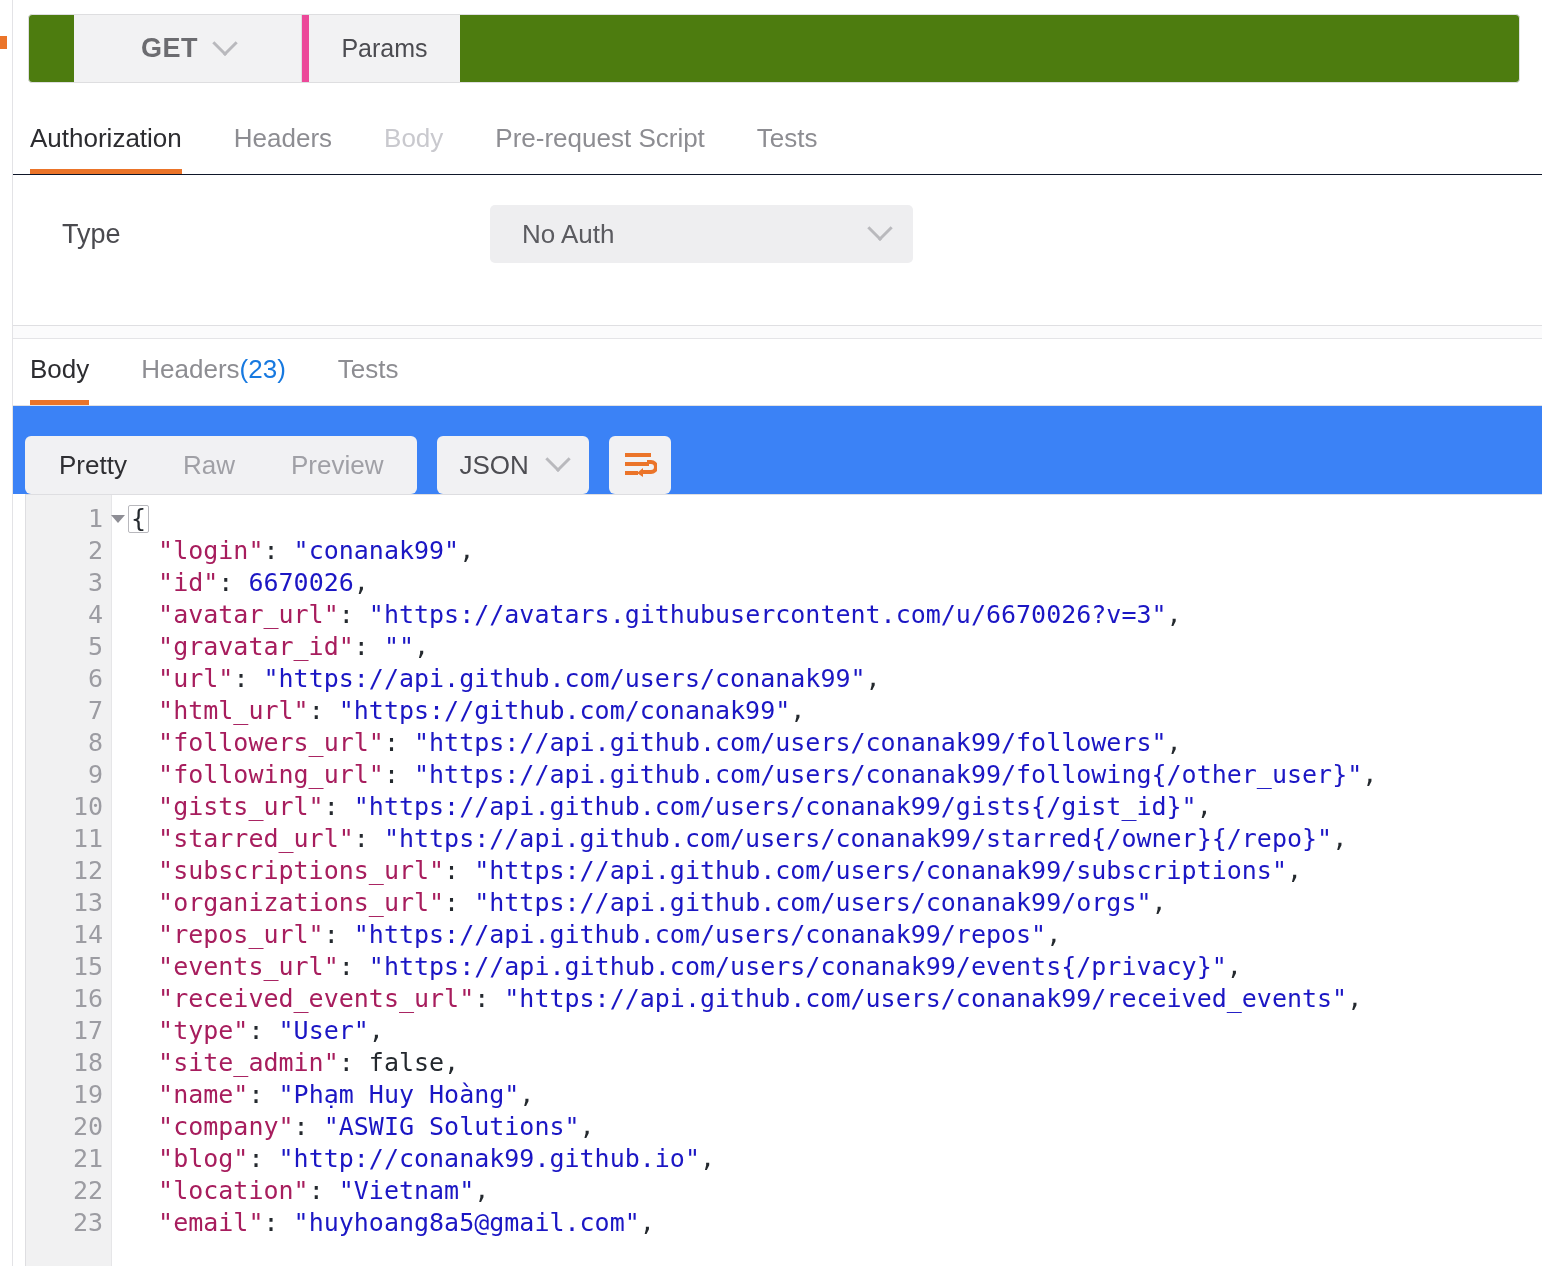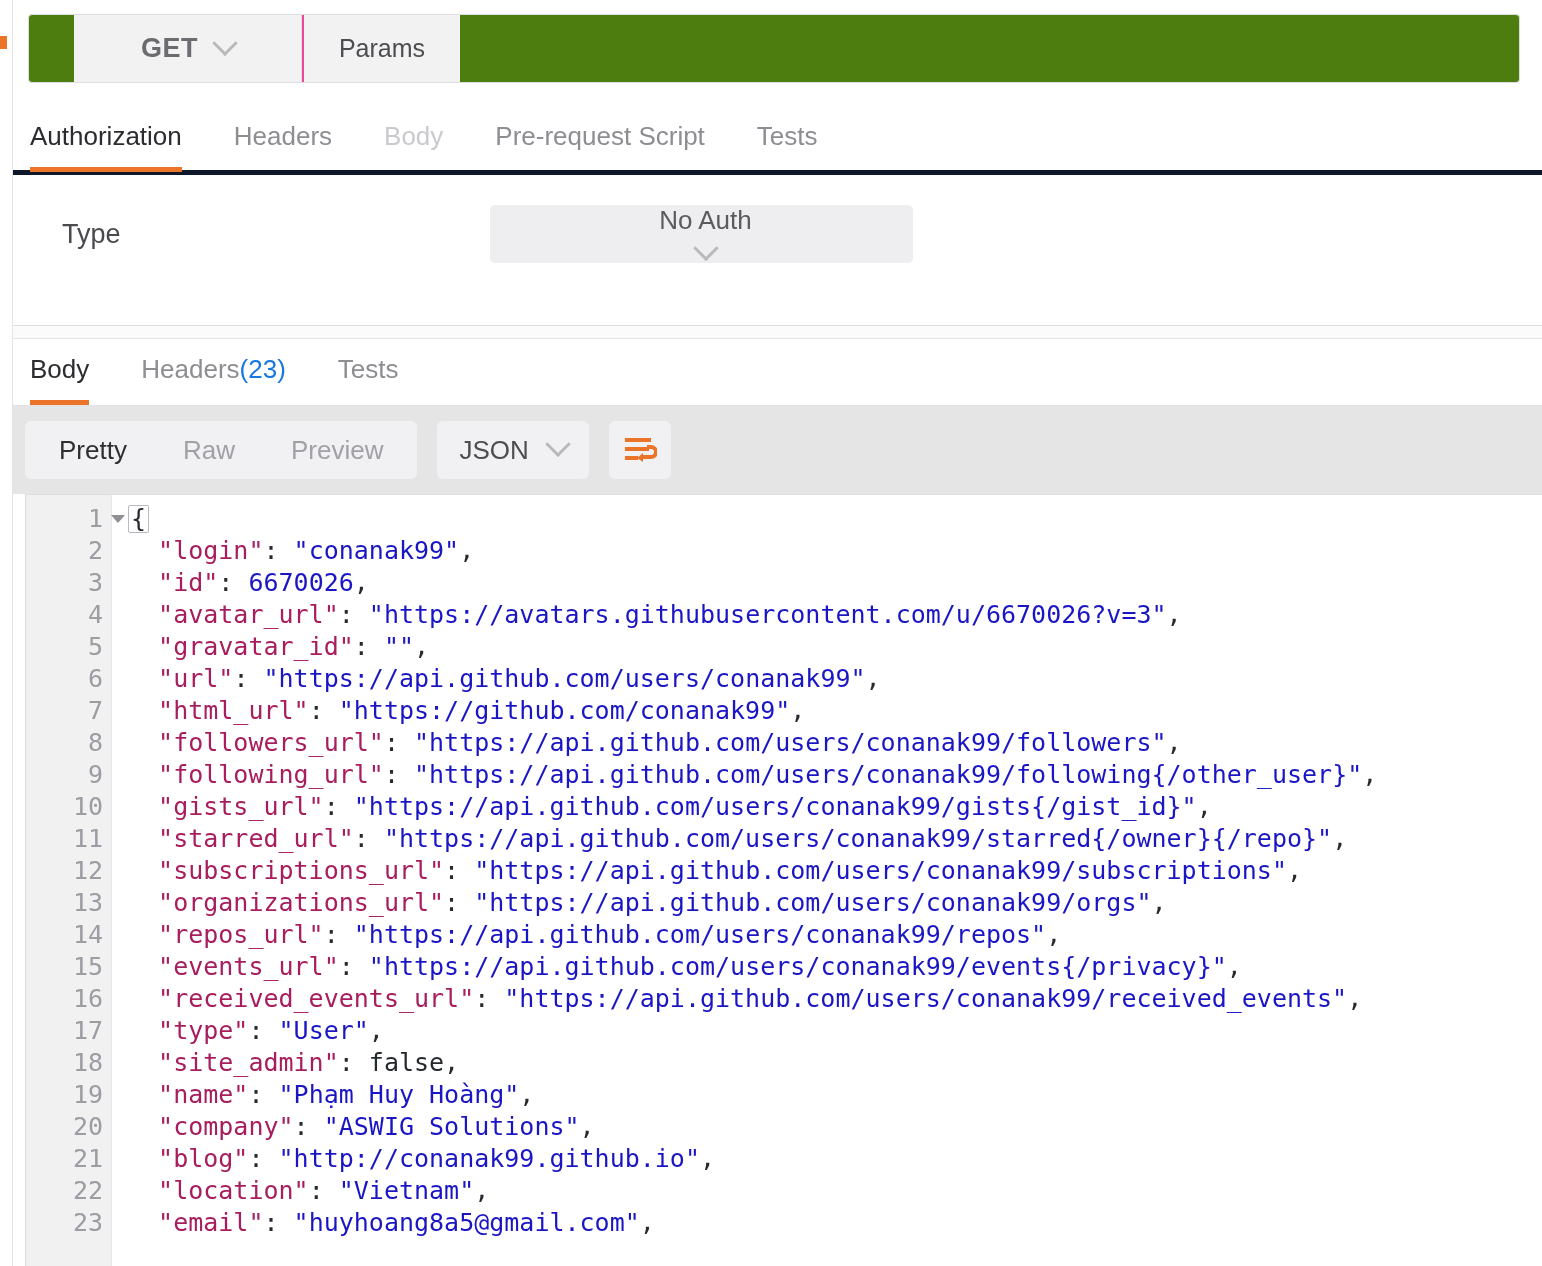--- a/index.html
+++ b/index.html
@@ -88,36 +88,36 @@
     outline: none;
     font-family: "Liberation Sans", sans-serif;
     cursor: text;
   }
   .params-box {
     width: 158px;
     flex: none;
     display: flex;
     align-items: center;
     justify-content: center;
-    border-left: 2px solid #ec4899;
+    border-left: 7px solid #ec4899;
     background: #f2f2f3;
     font-size: 25px;
     color: #4c4c51;
     cursor: pointer;
   }
 
   
   .req-tabs {
     position: relative;
     height: 67px;
     padding-left: 30px;
     display: flex;
     align-items: center;
     gap: 0;
-    border-bottom: 5px solid #0f172a;
+    border-bottom: 1px solid #0f172a;
     background: #ffffff;
     flex: none;
   }
   .tab {
     position: relative;
     padding: 4px 26px 0 0;
     margin-right: 26px;
     font-size: 26px;
     color: #8d8d92;
     height: 66px;
@@ -154,45 +154,44 @@
     position: absolute;
     left: 490px; top: 30px;
     width: 423px; height: 58px;
     background: #eeeef0;
     border-radius: 5px;
     display: flex;
     align-items: center;
     justify-content: space-between;
     padding: 0 24px 0 32px;
     cursor: pointer;
-    flex-direction: column;
   }
   .auth-select-value { font-size: 26px; color: #5b5b60; }
 
   
   .resp-spacer { height: 13px; background: #fbfbfc; border-bottom: 1px solid #e4e4e7; flex: none;}
   .resp-tabs {
     height: 67px;
     padding-left: 30px;
     display: flex;
     align-items: flex-start;
     border-bottom: 1px solid #e2e2e4;
     background: #ffffff;
     flex: none;
   }
   .resp-tabs .tab { font-size: 26px; }
   .count-badge { color: #1779e0; }
 
   .resp-toolbar {
     height: 88px;
     display: flex;
-    align-items: center;
+    align-items: flex-end;
     padding-left: 25px;
     gap: 20px;
-    background: #e5e5e5;
+    background: #3b82f6;
     flex: none;
   }
   .seg-group {
     display: flex;
     align-items: center;
     height: 58px;
     background: #f1f1f3;
     border-radius: 6px;
     padding: 0 6px;
   }

